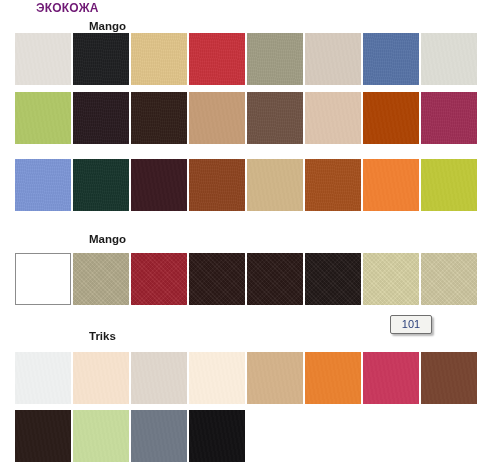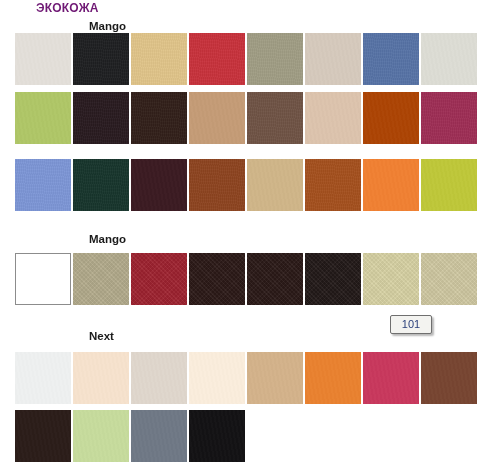--- a/index.html
+++ b/index.html
@@ -137,21 +137,21 @@
       <div class="swatch-row" style="top: 253px;">
         <div class="swatch bordered" title="#ffffff" style="background: rgb(255, 255, 255);"></div>
         <div class="swatch grain-pebble" title="#b3ab8c" style="background: rgb(179, 171, 140);"></div>
         <div class="swatch grain-pebble" title="#9e2330" style="background: rgb(158, 35, 48);"></div>
         <div class="swatch grain-pebble" title="#2c1a18" style="background: rgb(44, 26, 24);"></div>
         <div class="swatch grain-pebble" title="#2b1a18" style="background: rgb(43, 26, 24);"></div>
         <div class="swatch grain-pebble" title="#231a19" style="background: rgb(35, 26, 25);"></div>
         <div class="swatch grain-pebble" title="#d7d2a4" style="background: rgb(215, 210, 164);"></div>
         <div class="swatch grain-pebble" title="#cfc8a2" style="background: rgb(207, 200, 162);"></div>
       </div>
-      <div class="section-label" style="top: 330px;">Next</div>
+      <div class="section-label" style="top: 330px;">Triks</div>
       <div class="swatch-row" style="top: 352px;">
         <div class="swatch grain-soft" title="#eef0f0" style="background: rgb(238, 240, 240);"></div>
         <div class="swatch grain-soft" title="#f6e2cd" style="background: rgb(246, 226, 205);"></div>
         <div class="swatch grain-soft" title="#dfd6cc" style="background: rgb(223, 214, 204);"></div>
         <div class="swatch grain-soft" title="#faeddc" style="background: rgb(250, 237, 220);"></div>
         <div class="swatch grain-soft" title="#d3b28a" style="background: rgb(211, 178, 138);"></div>
         <div class="swatch grain-soft" title="#e9812f" style="background: rgb(233, 129, 47);"></div>
         <div class="swatch grain-soft" title="#c8385d" style="background: rgb(200, 56, 93);"></div>
         <div class="swatch grain-soft" title="#774531" style="background: rgb(119, 69, 49);"></div>
       </div>

